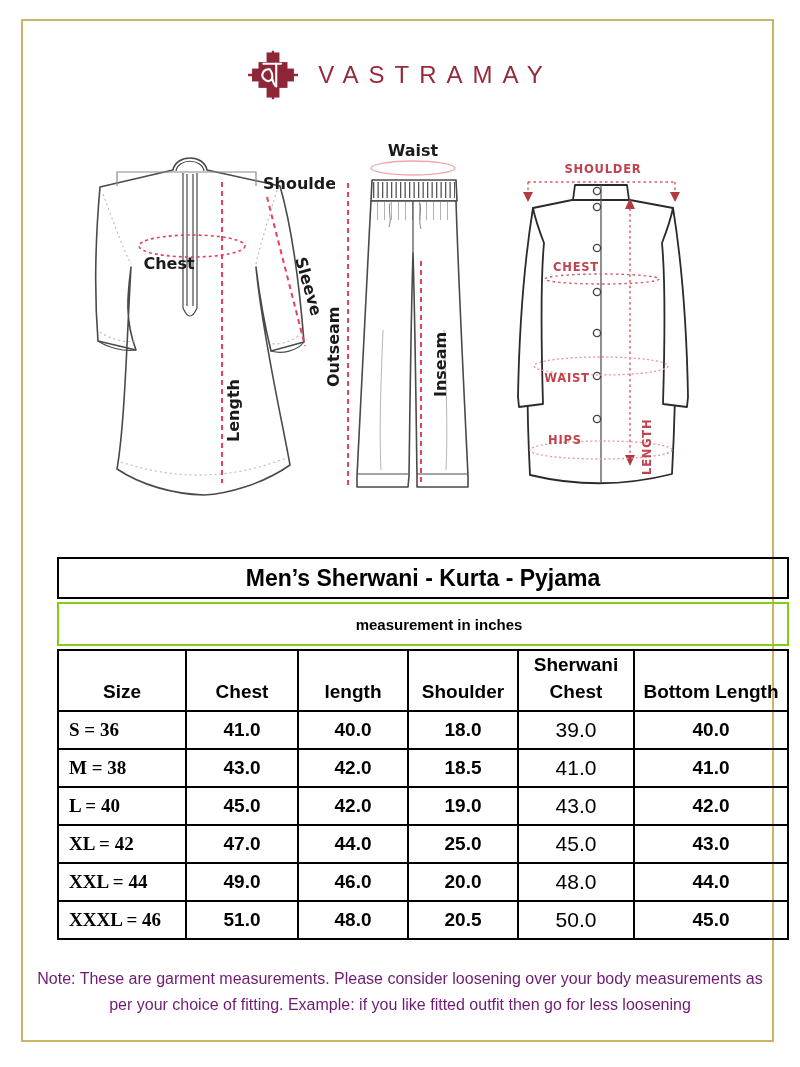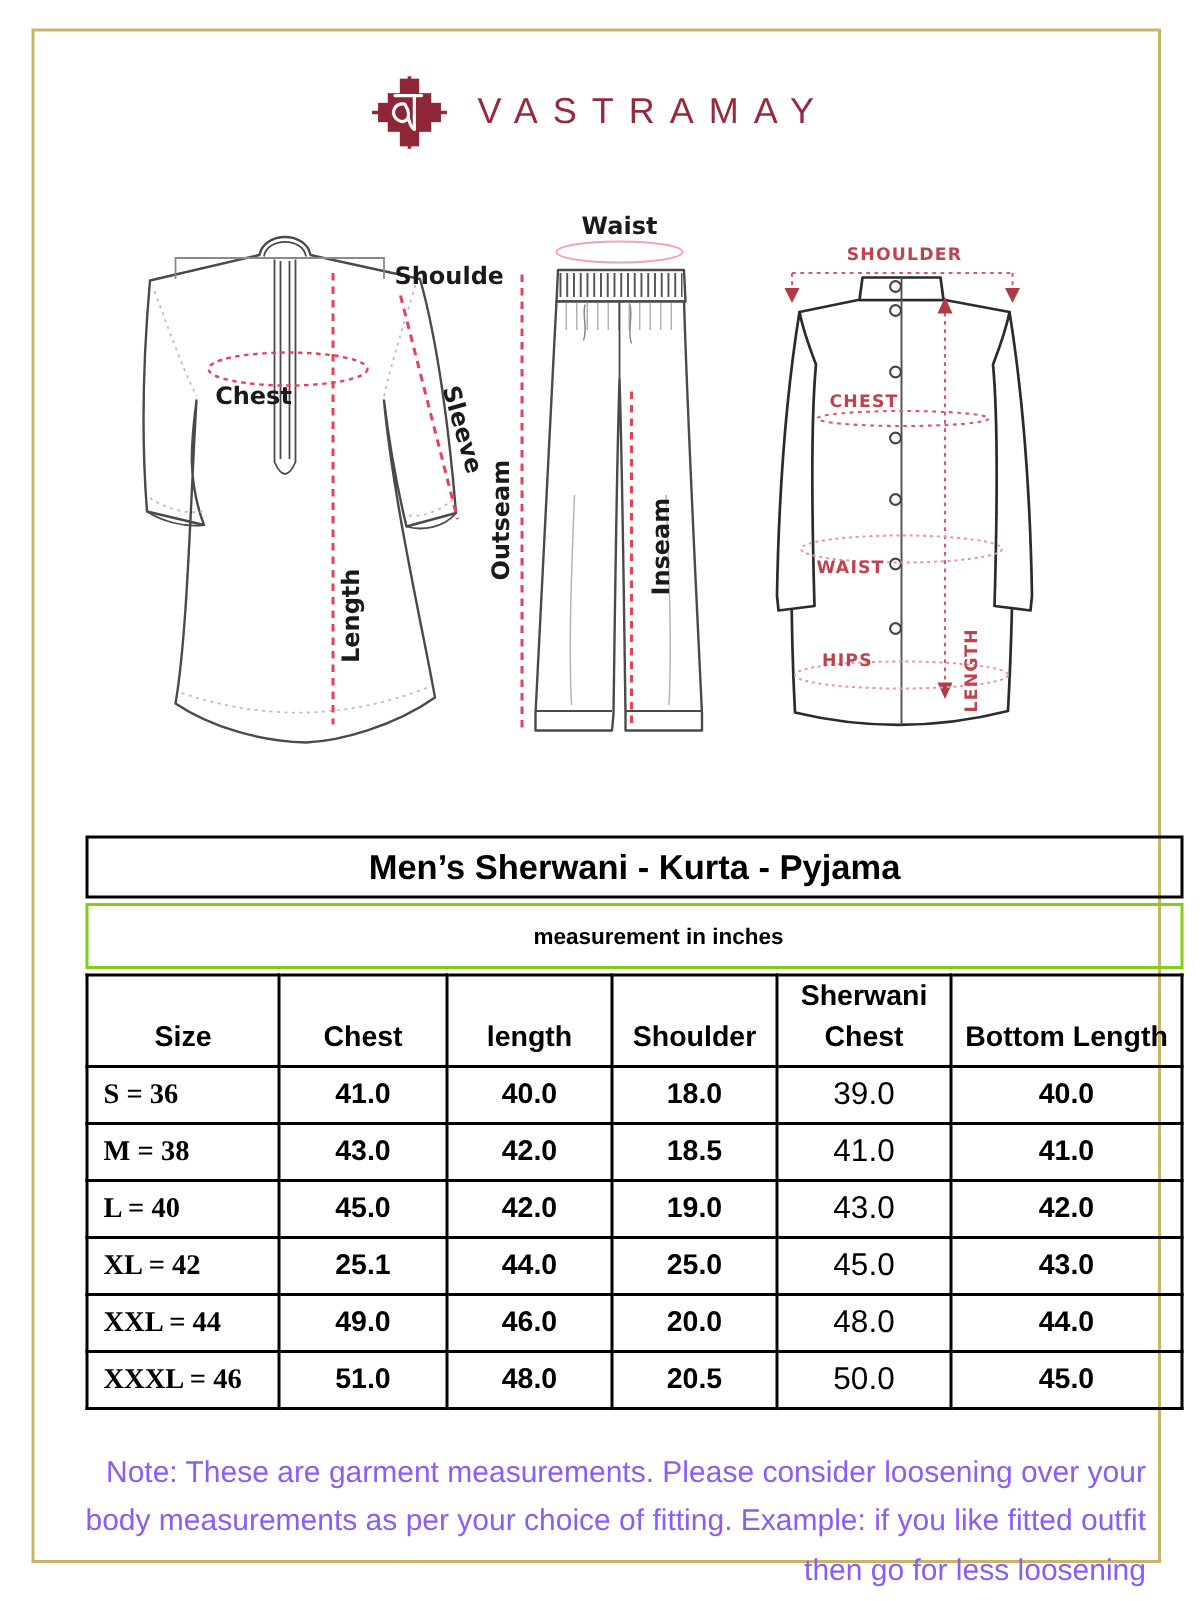--- a/index.html
+++ b/index.html
@@ -37,22 +37,22 @@
   .t-sub{height:40px;margin-top:3px;border:2px solid #84cc16;display:flex;align-items:center;
          justify-content:center;font-size:15px;font-weight:bold;padding-left:32px;}
   table.sizes{width:100%;border-collapse:collapse;margin-top:3px;table-layout:fixed;}
   table.sizes th,table.sizes td{border:2px solid #000;}
   table.sizes th{height:52px;vertical-align:bottom;padding-bottom:5px;font-size:19px;
                  font-weight:bold;line-height:1.4;text-align:center;}
   table.sizes td{height:34px;text-align:center;font-size:19px;font-weight:bold;}
   table.sizes td.size{text-align:left;padding-left:10px;font-family:Liberation Serif, serif;}
   table.sizes td.sherwani{font-weight:normal;font-size:21px;}
 
-  .note{position:absolute;left:36px;top:966px;width:728px;text-align:right;
-        font-size:20px;line-height:1.62;color:#8b5cf6;}
+  .note{position:absolute;left:36px;top:966px;width:728px;text-align:center;
+        font-size:16px;line-height:1.62;color:#701a75;}
 </style>
 </head>
 <body>
 
 <div class="page">
   <div class="frame"></div>
 
   <div class="logo">
     <svg width="52" height="58" viewBox="0 0 64 72">
       <g>
@@ -198,21 +198,21 @@
       <tr>
         <td class="size">L = 40</td>
         <td>45.0</td>
         <td>42.0</td>
         <td>19.0</td>
         <td class="sherwani">43.0</td>
         <td>42.0</td>
       </tr>
       <tr>
         <td class="size">XL = 42</td>
-        <td>25.1</td>
+        <td>47.0</td>
         <td>44.0</td>
         <td>25.0</td>
         <td class="sherwani">45.0</td>
         <td>43.0</td>
       </tr>
       <tr>
         <td class="size">XXL = 44</td>
         <td>49.0</td>
         <td>46.0</td>
         <td>20.0</td>

